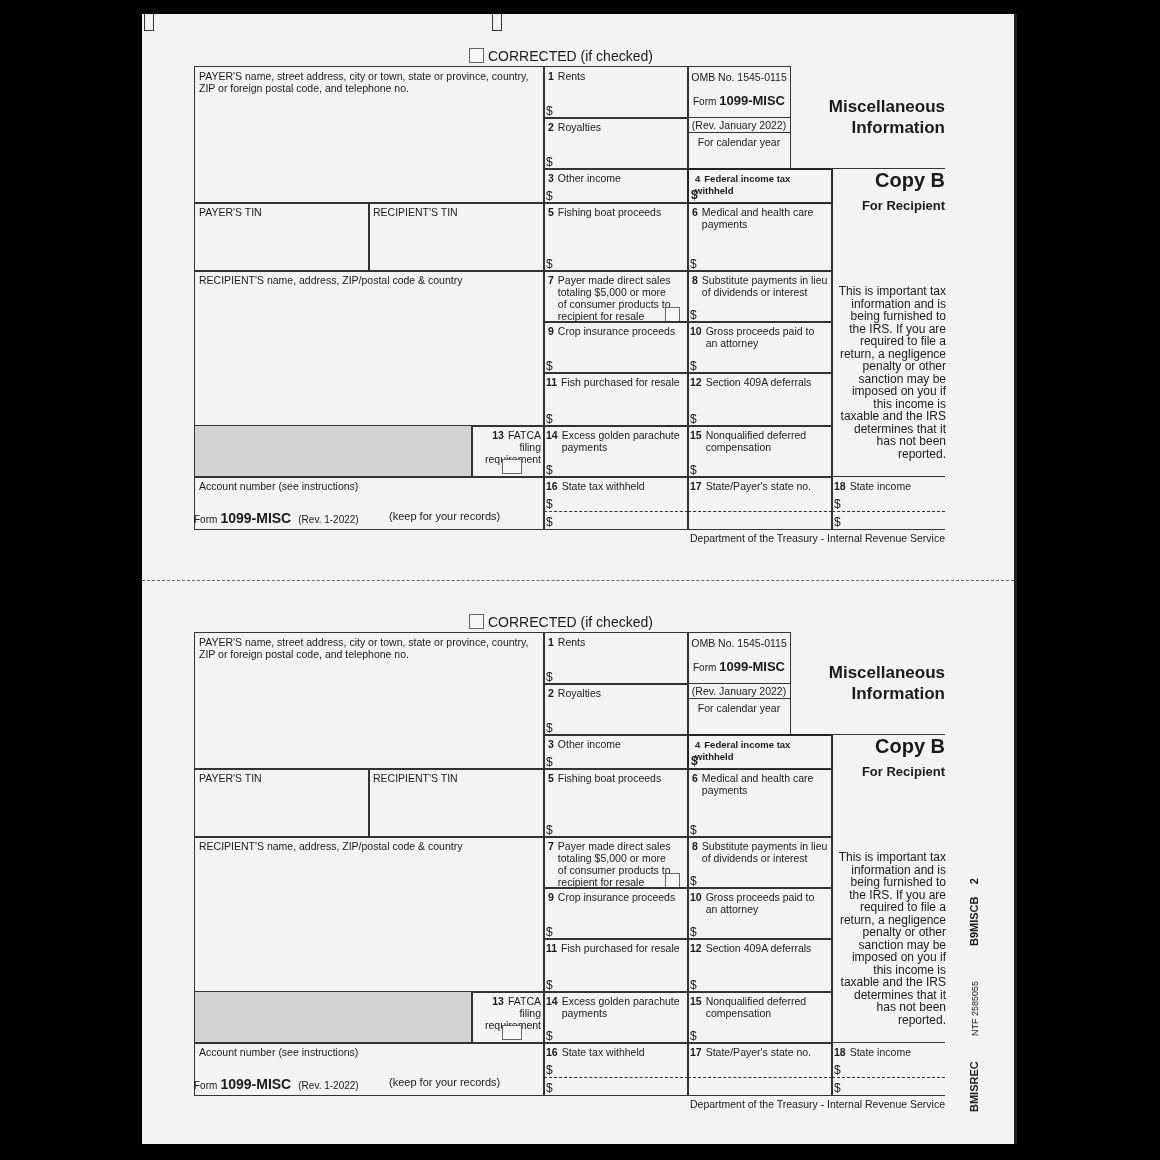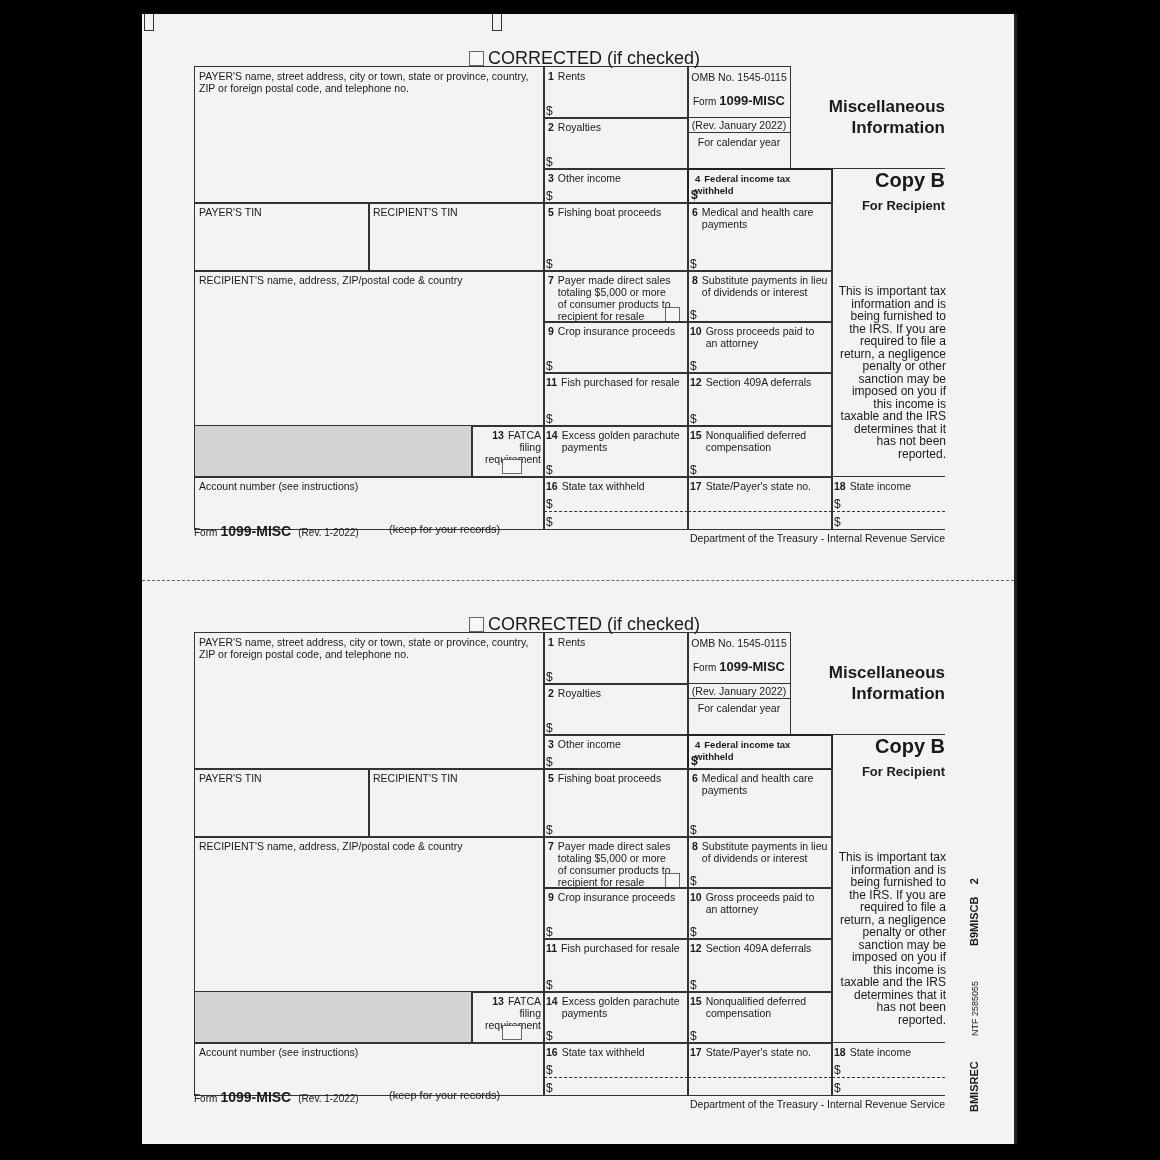--- a/index.html
+++ b/index.html
@@ -7,28 +7,28 @@
   .page{position:absolute;left:142px;top:14px;width:875px;height:1130px;background:#f3f3f3;border-right:3px solid #222;box-sizing:border-box;}
   .tab{position:absolute;top:0;width:8px;height:16px;border:1.5px solid #333;border-top:none;background:#f3f3f3;}
   .perf{position:absolute;left:0;right:0;top:566px;border-top:1.5px dashed #666;}
   .copy{position:absolute;left:0;width:875px;height:560px;}
   .abs{position:absolute;}
   .cell{position:absolute;border:1.5px solid #333;box-sizing:border-box;font-size:10.5px;line-height:12px;}
   .lbl{position:absolute;left:4px;top:3px;right:4px;}
   .num{font-weight:bold;margin-right:4px;}
   .dollar{position:absolute;left:2px;bottom:1px;font-size:12px;}
   .cbox{position:absolute;width:13px;height:13px;border:1.2px solid #666;background:#f7f7f7;}
-  .corr{position:absolute;left:327px;top:34px;font-size:18px;}
+  .corr{position:absolute;left:327px;top:34px;font-size:14px;}
   .corr .cbox{position:static;display:inline-block;vertical-align:-2px;margin-right:4px;}
   .title{position:absolute;right:72px;top:82px;text-align:right;font-weight:bold;font-size:17px;line-height:21px;}
   .copyb{position:absolute;right:72px;top:155px;text-align:right;font-weight:bold;}
   .copyb .c1{font-size:20px;}
   .copyb .c2{font-size:13px;margin-top:6px;}
   .notice{position:absolute;left:694px;top:271px;width:110px;text-align:right;font-size:12px;line-height:12.5px;}
-  .foot{position:absolute;top:509px;font-size:11px;}
+  .foot{position:absolute;top:496px;font-size:11px;}
   .foot b{font-size:14px;}
   .vert{position:absolute;transform:rotate(-90deg);transform-origin:left top;white-space:nowrap;font-size:11px;font-weight:bold;}
   .gray{background:#d3d3d3;}
   .dash{position:absolute;left:0;right:0;top:50%;border-top:1.2px dashed #333;}
   .bold4{border:2.5px solid #222;}
 </style>
 </head>
 <body>
 
 <div class="page">

